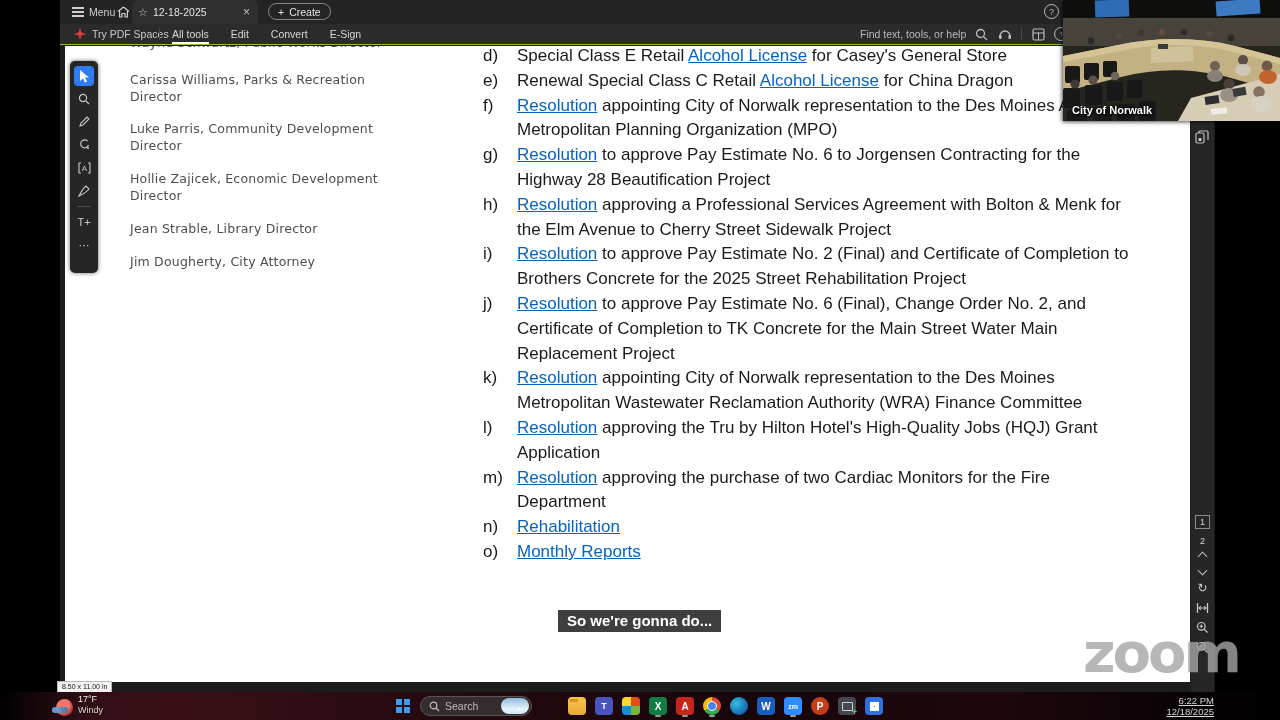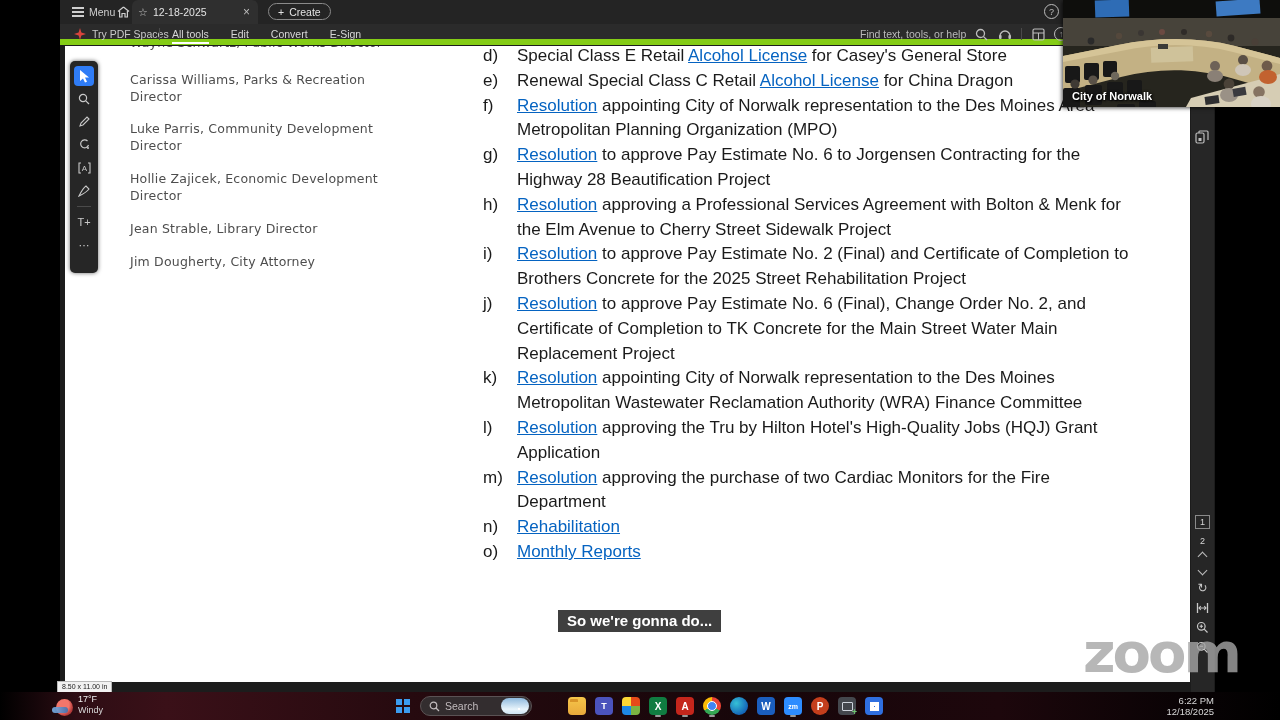--- a/index.html
+++ b/index.html
@@ -20,21 +20,21 @@
              padding:0 6px; }
   #doc-tab .star { color:#bdbdbd; font-size:11px; }
   #doc-tab .title { flex:1; font-size:10.5px; color:#e3e3e3; white-space:nowrap; }
   #doc-tab .close { color:#bdbdbd; font-size:12px; padding:0 2px; }
   #create-btn { left:208px; border:1px solid #8a8a8a; border-radius:11px; height:17px;
                 top:3px; padding:0 9px; font-size:10.5px; color:#e3e3e3; }
   #help-icon { left:984px; width:15px; height:15px; top:4px; border:1.2px solid #bdbdbd;
                border-radius:50%; justify-content:center; font-size:9px; color:#bdbdbd; }
 
   #toolbar { position:absolute; left:60px; top:24px; width:1155px; height:21px;
-             background:#2b2b2b; border-bottom:6px solid #84cc16; }
+             background:#2b2b2b; border-bottom:1px solid #84cc16; }
   .tool-item { position:absolute; top:0; height:20px; display:flex; align-items:center;
                font-size:10.5px; color:#c9c9c9; gap:5px; }
   #pdf-spaces { left:12px; }
   .v-div { position:absolute; top:4px; width:1px; height:12px; background:#4a4a4a; }
   #nav-tabs { left:112px; display:flex; gap:22px; height:20px; }
   .nav-tab { display:flex; align-items:center; height:20px; position:relative;
              font-size:10.5px; color:#d6d6d6; }
   .nav-tab.active::after { content:""; position:absolute; left:0; right:0; bottom:0;
              height:2px; background:#fff; }
   #find-group { left:800px; gap:8px; color:#b9b9b9; }
@@ -82,21 +82,21 @@
   .page-num.current { border:1px solid #8a8a8a; padding:0 4px; line-height:12px; }
   .chev { width:7px; height:7px; border-left:1.6px solid #bdbdbd; border-bottom:1.6px solid #bdbdbd; }
   .chev.up { transform:rotate(135deg); }
   .chev.down { transform:rotate(-45deg); }
   .refresh { font-size:12px; }
 
   #size-badge { position:absolute; left:-3px; top:636px; background:#f2f2f2; color:#1a1a1a;
                 font-size:7px; line-height:10px; padding:0 4px; border:1px solid #b9b9b9; }
 
   
-  #video-overlay { position:absolute; left:1063px; top:0; width:217px; height:107px;
+  #video-overlay { position:absolute; left:1063px; top:0; width:217px; height:121px;
                    overflow:hidden; background:#ec4899; box-shadow:-1px 1px 4px rgba(0,0,0,.7); }
   #video-label { position:absolute; left:9px; bottom:5px; color:#fff; font-weight:bold;
                  font-size:11px; text-shadow:1px 1px 2px #000, 0 0 3px #000; }
 
   
   #watermark { position:absolute; left:1083px; top:620px; z-index:40;
                font-family:"DejaVu Sans", sans-serif; font-weight:bold; font-size:56px;
                letter-spacing:-3px; color:rgba(165,165,165,.8); pointer-events:none; }
 
   
@@ -156,21 +156,21 @@
   .tb-snipping-tool .bx::before { content:""; width:9px; height:7px; border:1.2px solid #cfd4dc; border-radius:1px; }
   .tb-snipping-tool .bx::after { content:"+"; position:absolute; right:-1px; bottom:-2px;
       color:#6fc36f; font-size:9px; font-weight:bold; }
   .tb-windows-grid .bx { background:#2f6fe0; position:relative; }
   .tb-windows-grid .bx::before { content:""; width:9px; height:9px;
       background-image:linear-gradient(90deg,#fff 4px,transparent 4px 5px,#fff 5px),
                        linear-gradient(#fff 4px,transparent 4px 5px,#fff 5px);
       background-size:9px 9px; }
 
   #clock { position:absolute; right:66px; top:3px; text-align:right; color:#d8d8d8;
-           font-size:9.5px; line-height:11px; }
+           font-size:9.5px; line-height:11px;text-decoration:underline; }
 
   svg { display:block; }
 </style>
 </head>
 <body>
 
 <div id="screen">
 
   <div id="tabbar">
     <div class="tb-item" id="menu-btn">

